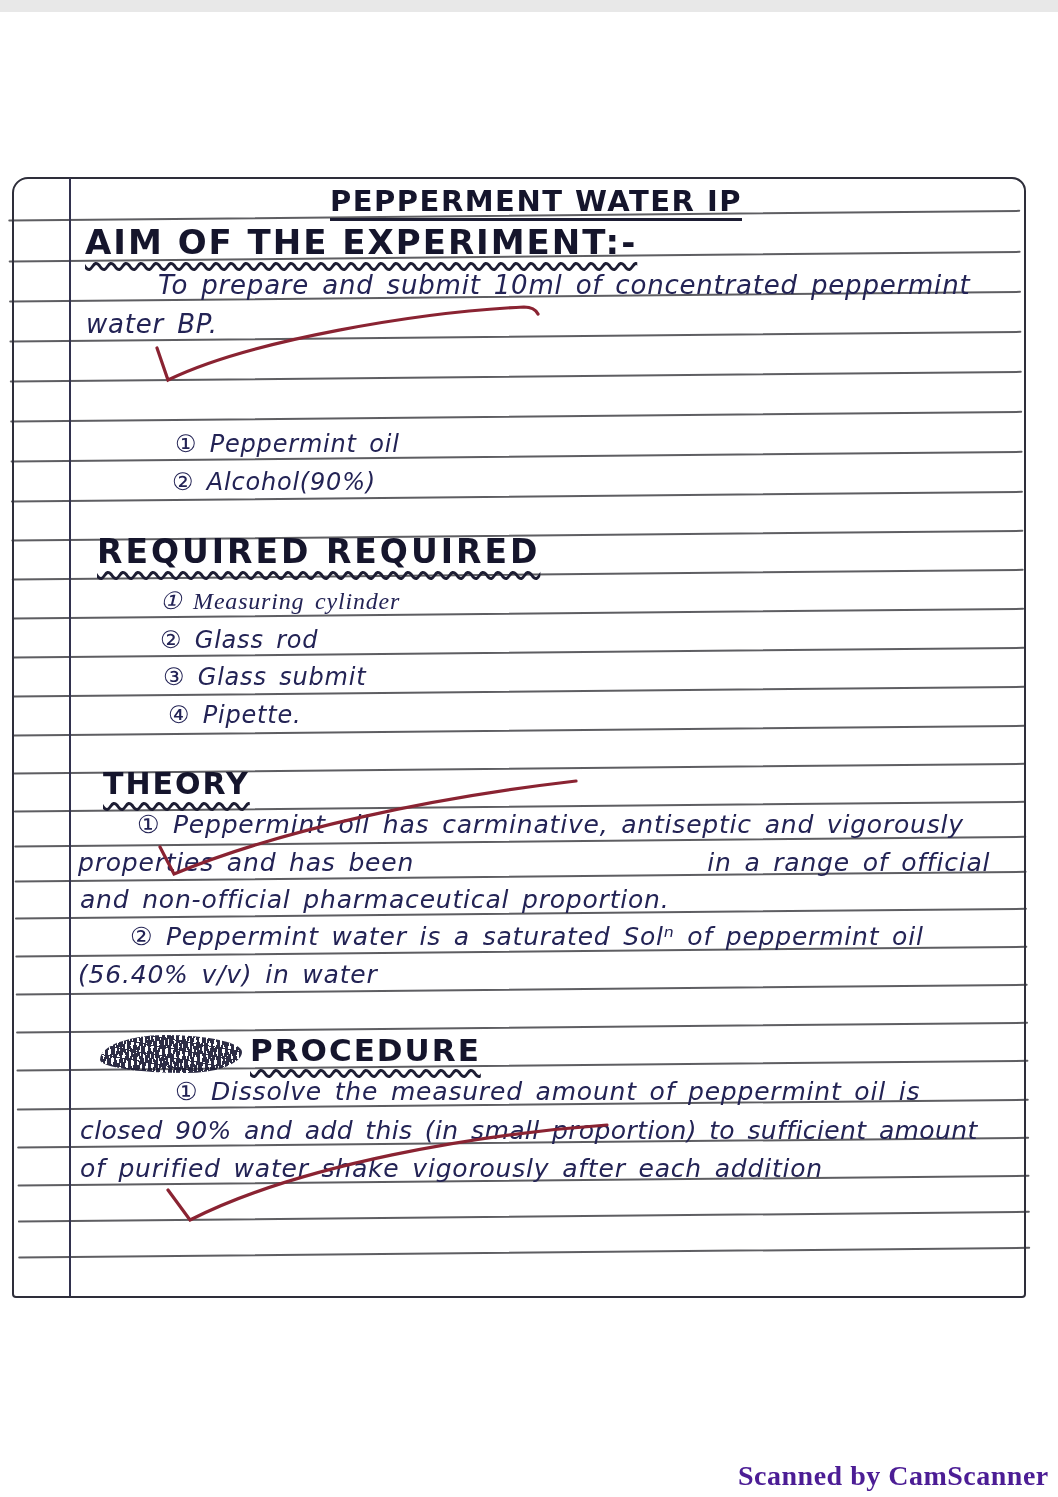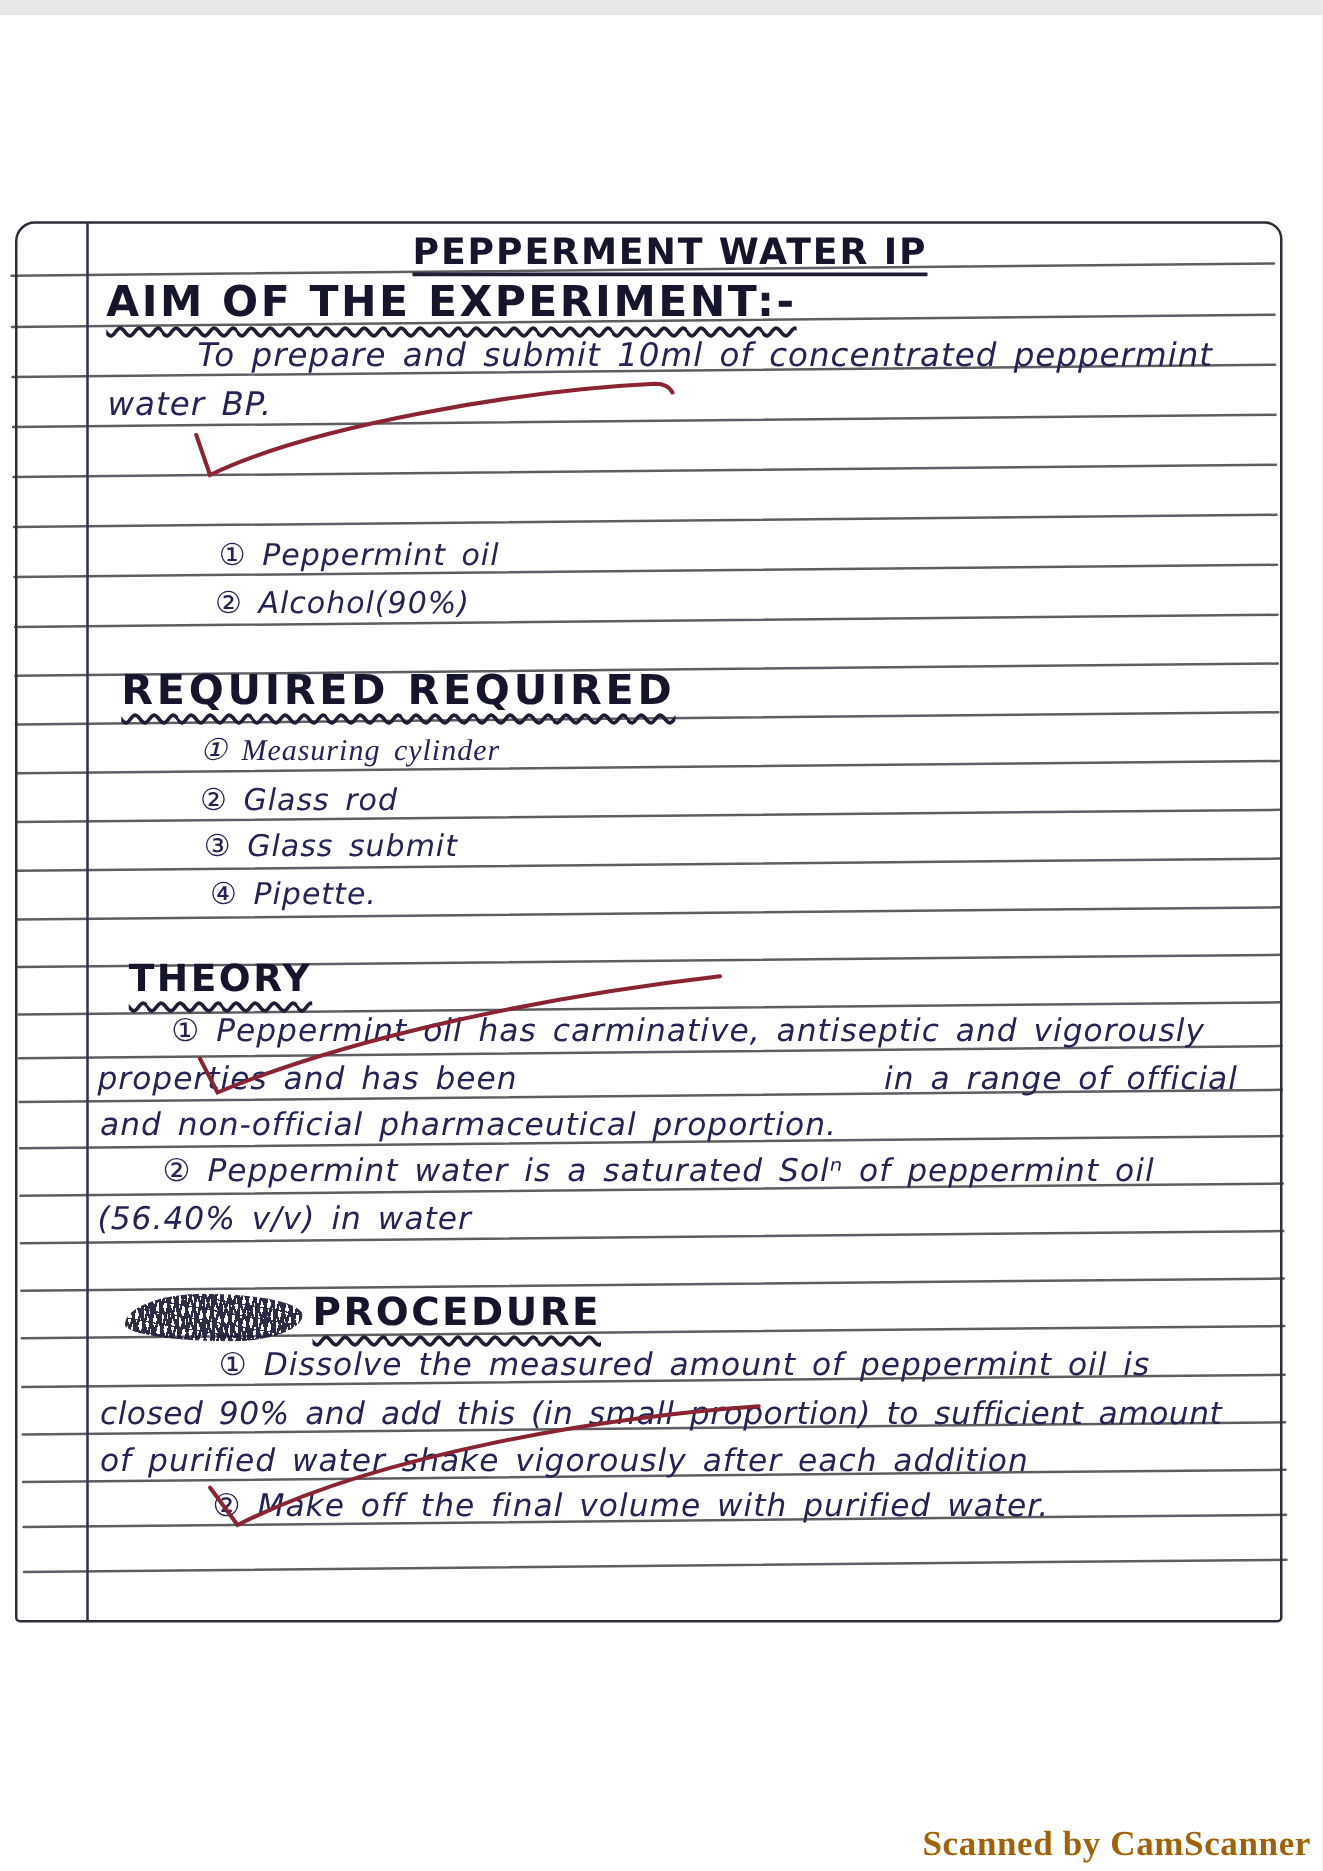--- a/index.html
+++ b/index.html
@@ -55,21 +55,21 @@
       repeating-linear-gradient(70deg,#1c1c36 0 2px,transparent 2px 6px),
       repeating-linear-gradient(88deg,#1c1c36 0 2px,transparent 2px 7px),
       repeating-linear-gradient(10deg,#1c1c36 0 1px,transparent 1px 9px);
     border-radius:45% 55% 40% 60%/65% 45% 55% 35%;
     opacity:.92;
   }
   #red-marks{position:absolute;left:0;top:0;pointer-events:none;}
   #watermark{
     position:absolute;left:738px;top:1448px;
     font-family:"Liberation Serif",serif;font-weight:bold;
-    font-size:28px;color:#a16207;letter-spacing:.5px;
+    font-size:28px;color:#4c1d95;letter-spacing:.5px;
   }
 </style>
 </head>
 <body>
 
 <div id="page">
 
   <div id="rules">
       <div class="rule" style="top: 207px;"></div>
       <div class="rule" style="top: 248px;"></div>
@@ -123,21 +123,20 @@
   <div class="hw" style="left:78px;top:837px;font-size:25px;">properties and has been                       in a range of official</div>
   <div class="hw" style="left:80px;top:874px;font-size:25px;">and non-official pharmaceutical proportion.</div>
   <div class="hw" style="left:130px;top:911px;font-size:25px;">② Peppermint water is a saturated Solⁿ of peppermint oil</div>
   <div class="hw" style="left:78px;top:949px;font-size:25px;">(56.40% v/v) in water</div>
 
   <div id="scribble" title="scribbled-out word"></div>
   <div class="hd u-wavy" style="left:250px;top:1021px;font-size:31px;">PROCEDURE</div>
   <div class="hw" style="left:175px;top:1066px;font-size:25px;">① Dissolve the measured amount of peppermint oil is</div>
   <div class="hw" style="left:80px;top:1105px;font-size:25px;letter-spacing:.4px;">closed 90% and add this (in small proportion) to sufficient amount</div>
   <div class="hw" style="left:80px;top:1143px;font-size:25px;">of purified water shake vigorously after each addition</div>
-  <div class="hw" style="left:170px;top:1179px;font-size:25px;">② Make off the final volume with purified water.</div>
 
   <svg id="red-marks" width="1058" height="1497" viewBox="0 0 1058 1497">
     <path d="M157,336 L168,368 C250,328 420,300 524,295 C531,295 536,298 538,302" fill="none" stroke="#8a2332" stroke-width="3.2" stroke-linecap="round"></path>
     <path d="M160,835 L174,862 C280,818 430,786 576,769" fill="none" stroke="#8a2332" stroke-width="3.2" stroke-linecap="round"></path>
     <path d="M168,1178 L190,1208 C300,1152 480,1122 607,1113" fill="none" stroke="#8a2332" stroke-width="3.2" stroke-linecap="round"></path>
   </svg>
 
   <div id="watermark">Scanned by CamScanner</div>
 
 </div>

